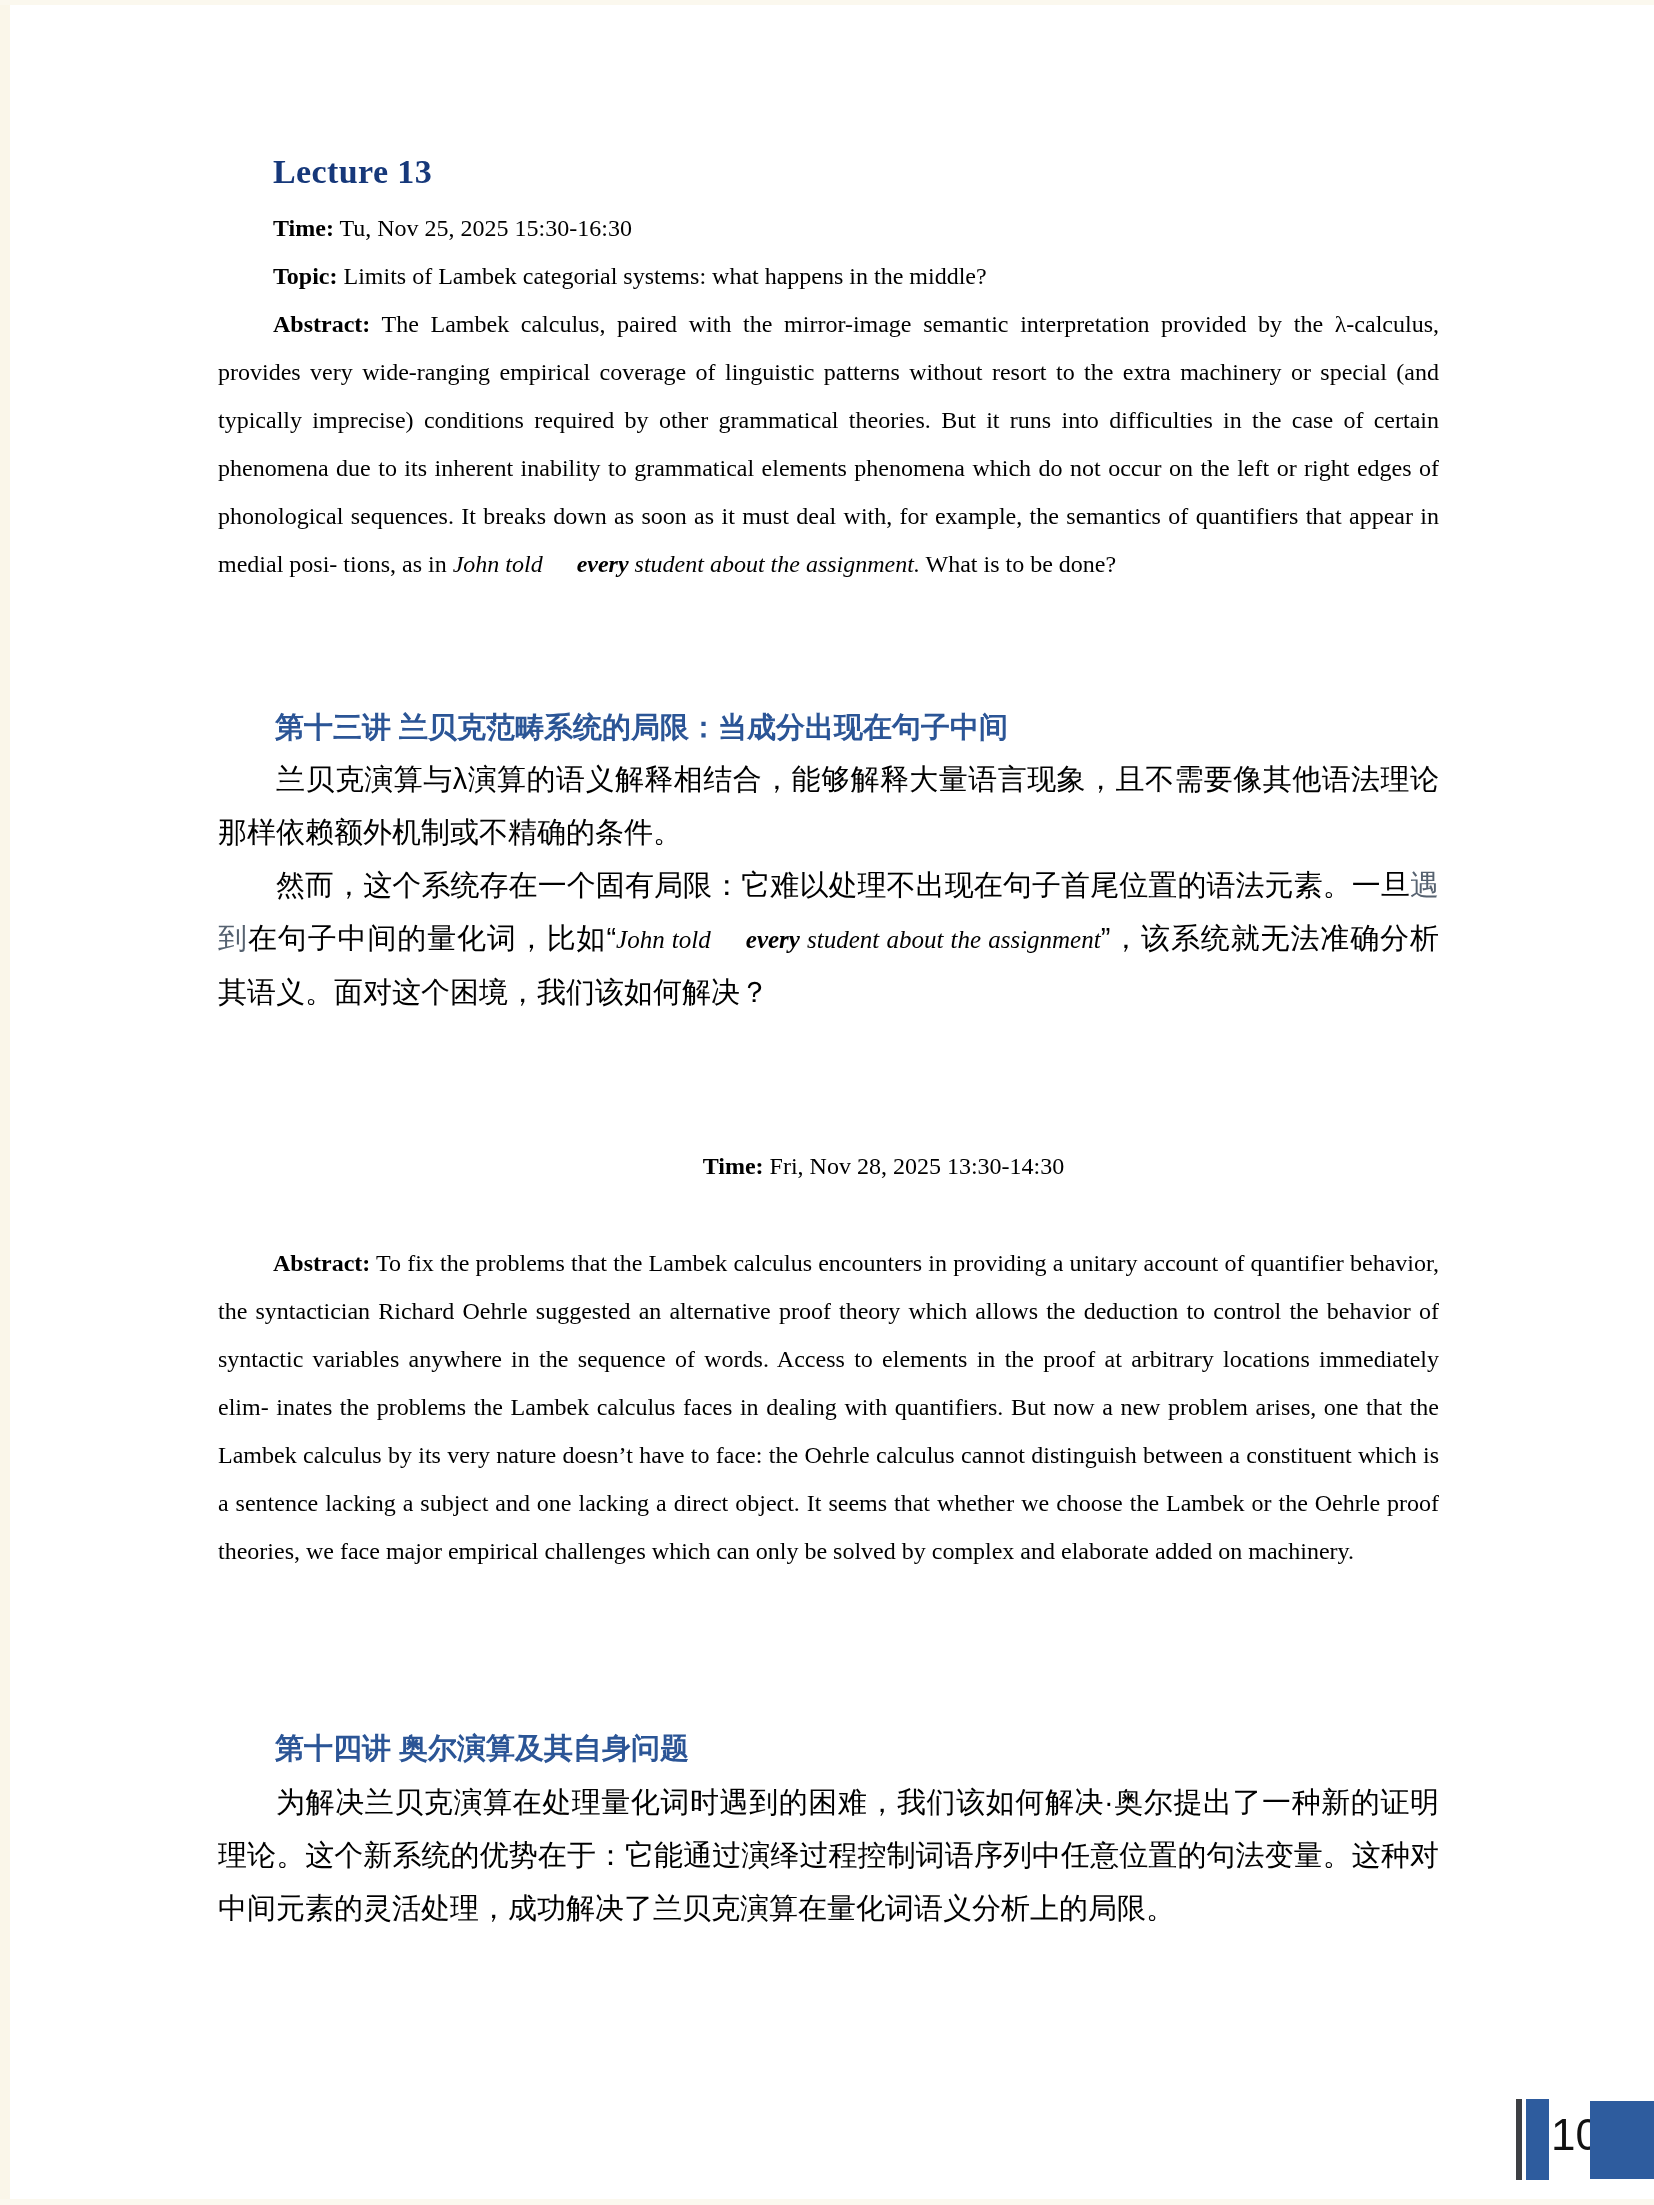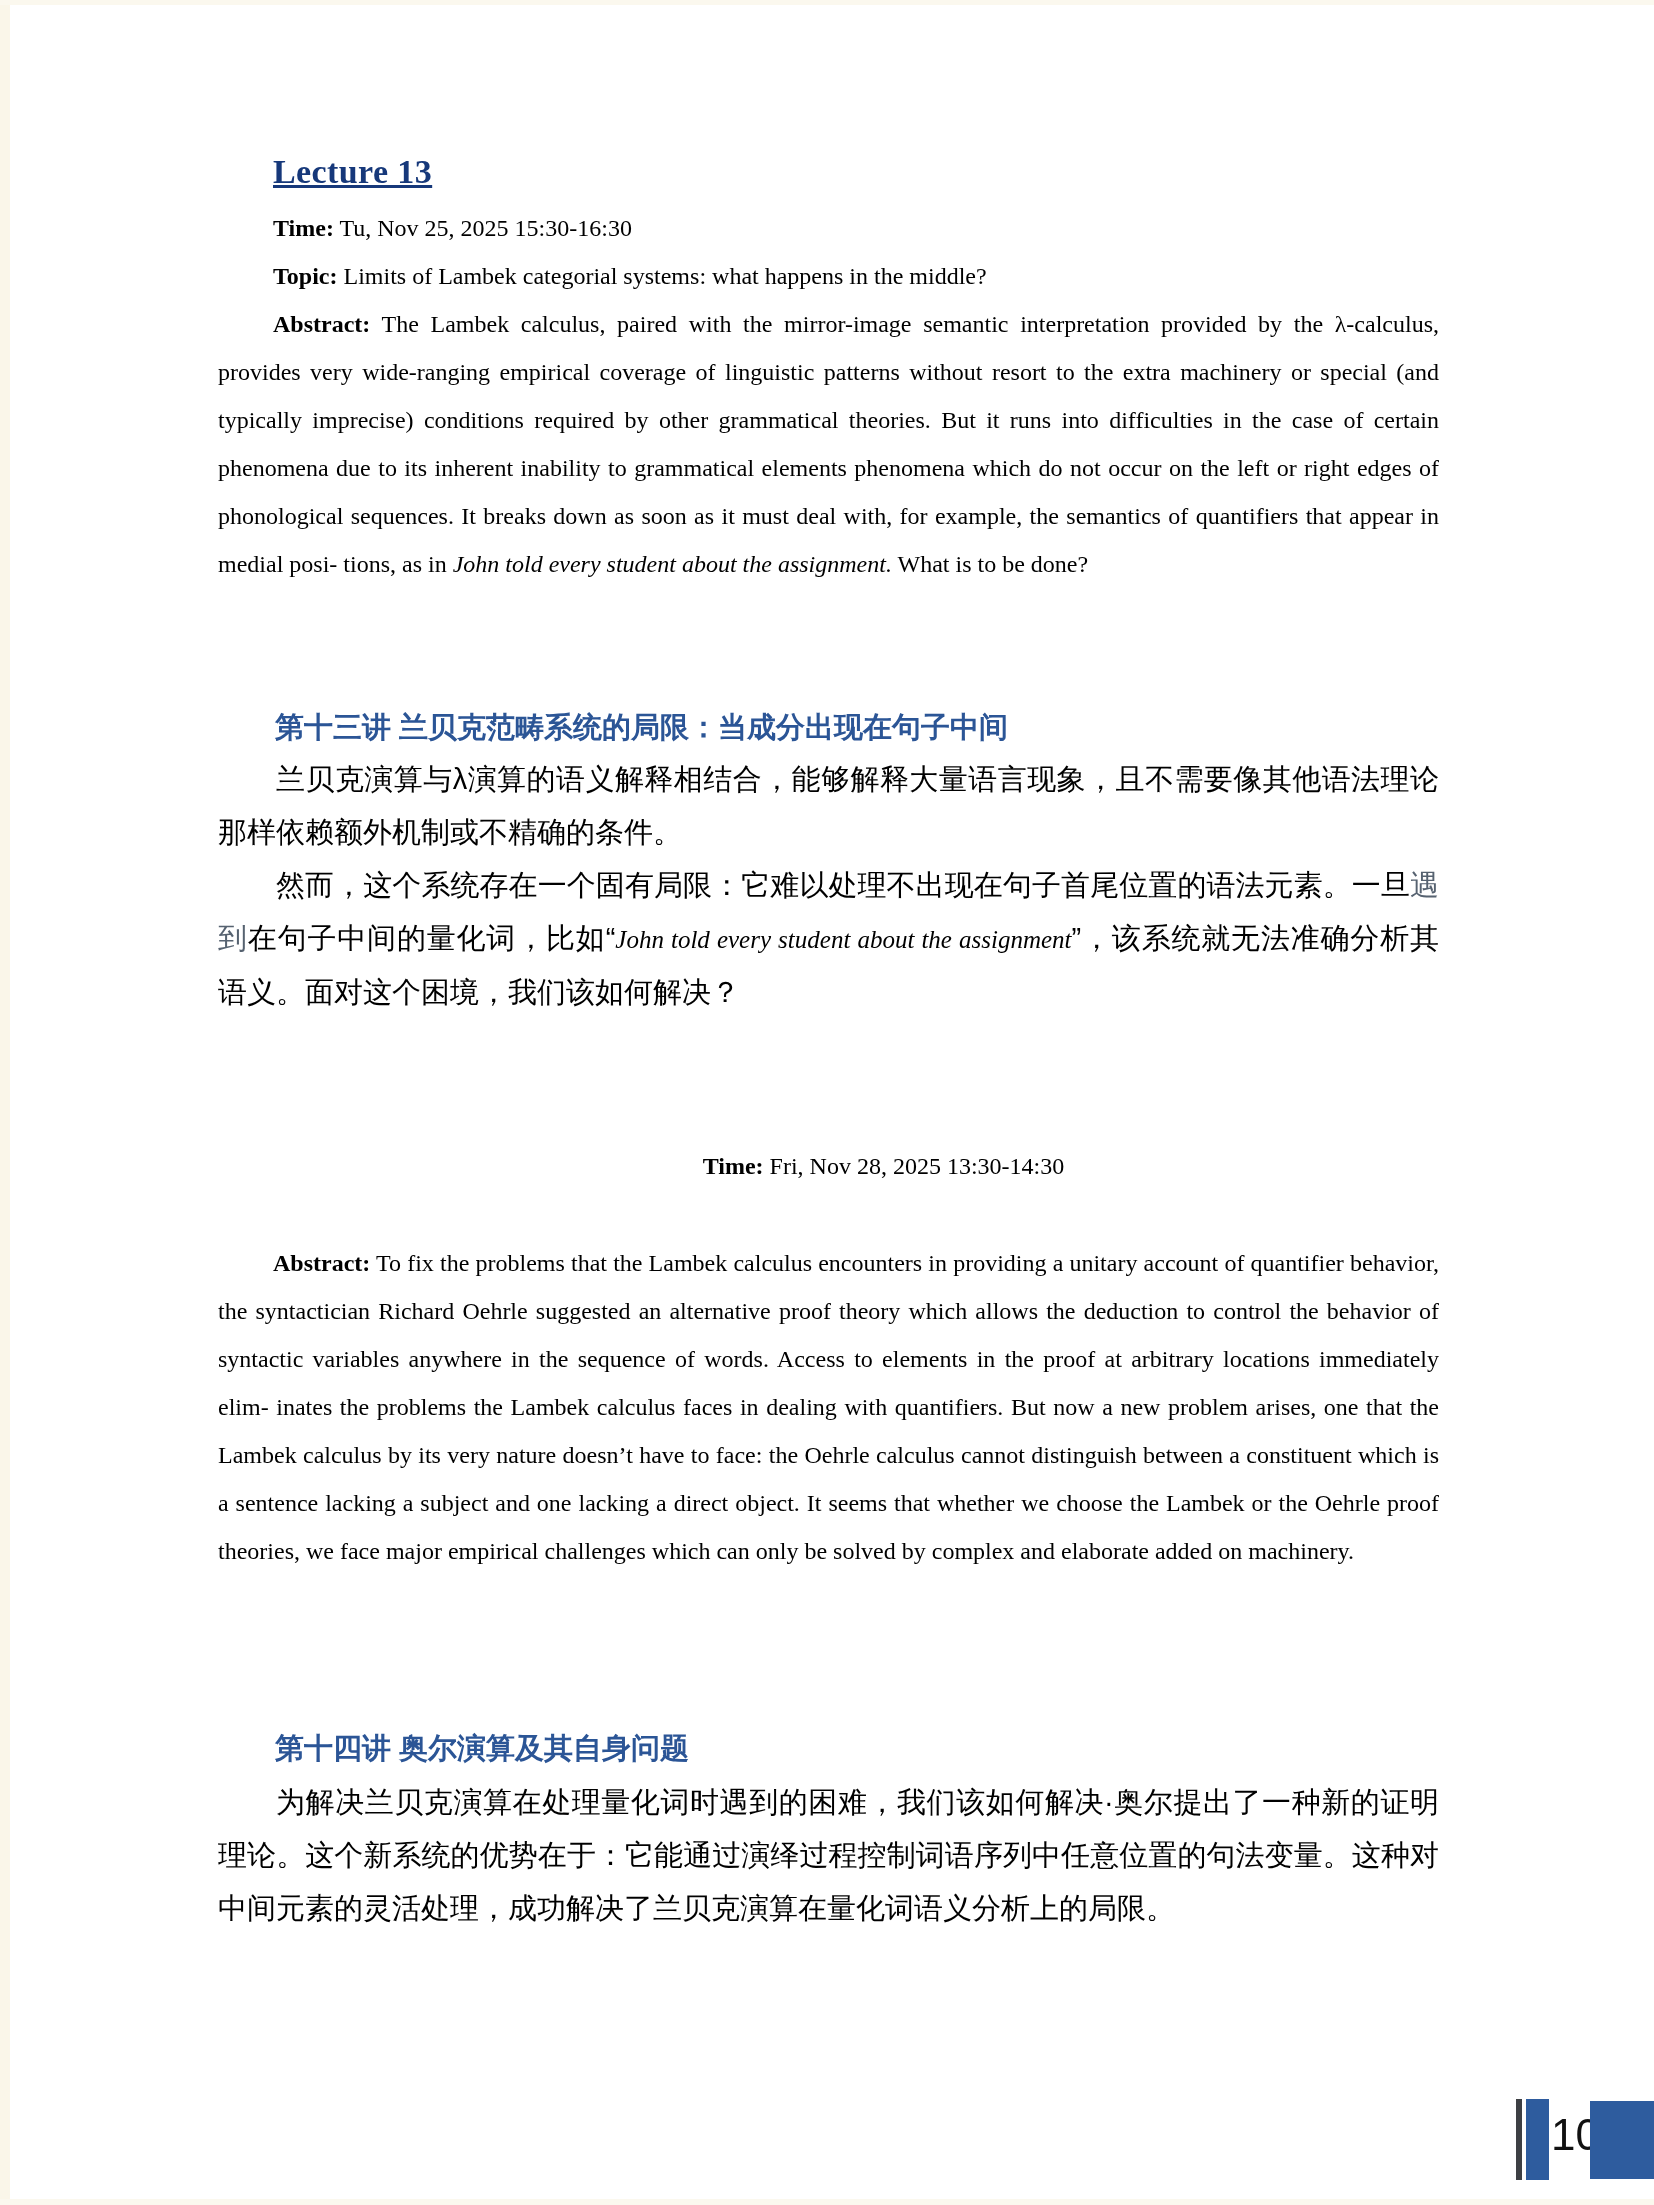--- a/index.html
+++ b/index.html
@@ -16,32 +16,31 @@
   .edge-top   { position: absolute; left: 0; top: 0; width: 100%; height: 4.8px; background: #fbf8ee; }
   .edge-bottom{ position: absolute; left: 0; bottom: 0; width: 100%; height: 6.5px; background: #fbf8ee; }
 
   .block { position: absolute; left: 218px; width: 1221px; }
 
   .lec-title {
     font-size: 34px; font-weight: 700;
     color: var(--heading_blue, #16387a);
     letter-spacing: 0.4px;
     padding-left: 55px;
-    text-decoration: underline;
   }
   .meta-line { font-size: 24px; line-height: 48px; padding-left: 55px; }
   .meta-line .lbl { font-weight: 700; }
 
   .para-en {
     font-size: 24px; line-height: 48px;
     text-align: justify; text-indent: 55px;
   }
   .para-en .lbl { font-weight: 700; }
   .ex-i  { font-style: italic; }
-  .ex-bi { font-style: italic; font-weight: 400; }
+  .ex-bi { font-style: italic; font-weight: 700; margin-left: 28px; }
 
   .cn { font-family: "Liberation Sans", sans-serif; }
   .cn-heading {
     font-size: 29px; font-weight: 700;
     color: var(--cn_heading_blue, #2b5596);
     padding-left: 57px;
   }
   .para-cn {
     font-size: 29px; line-height: 53px;
     text-align: justify; text-indent: 58px;

